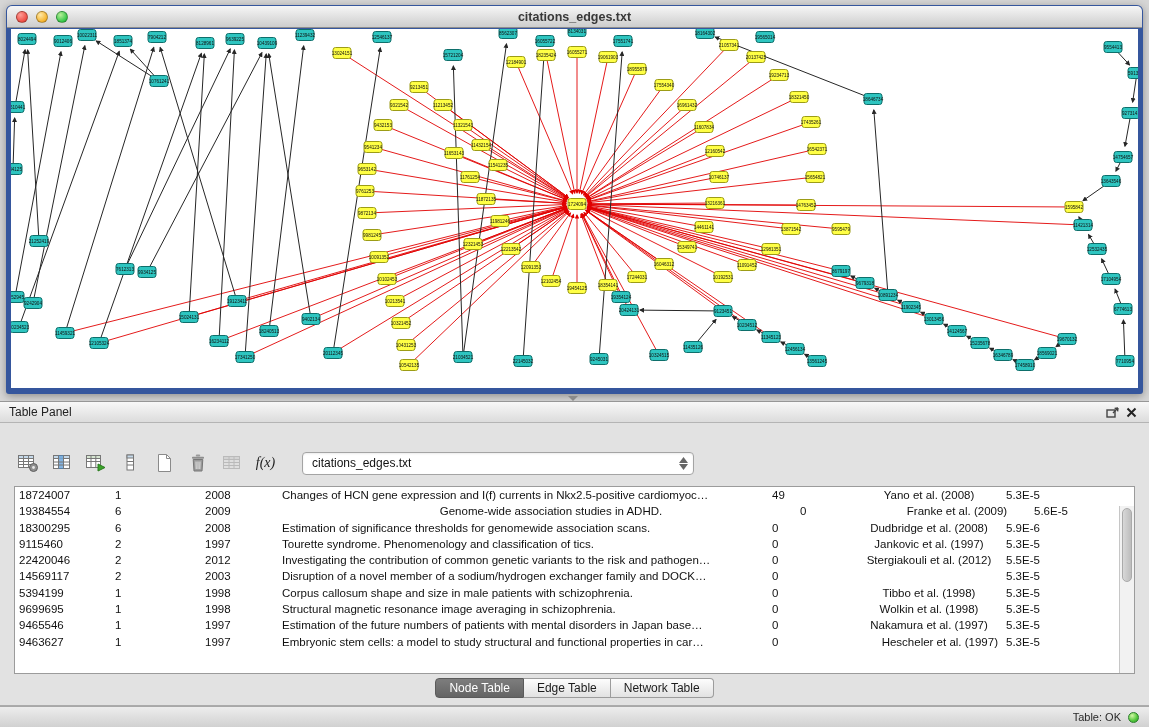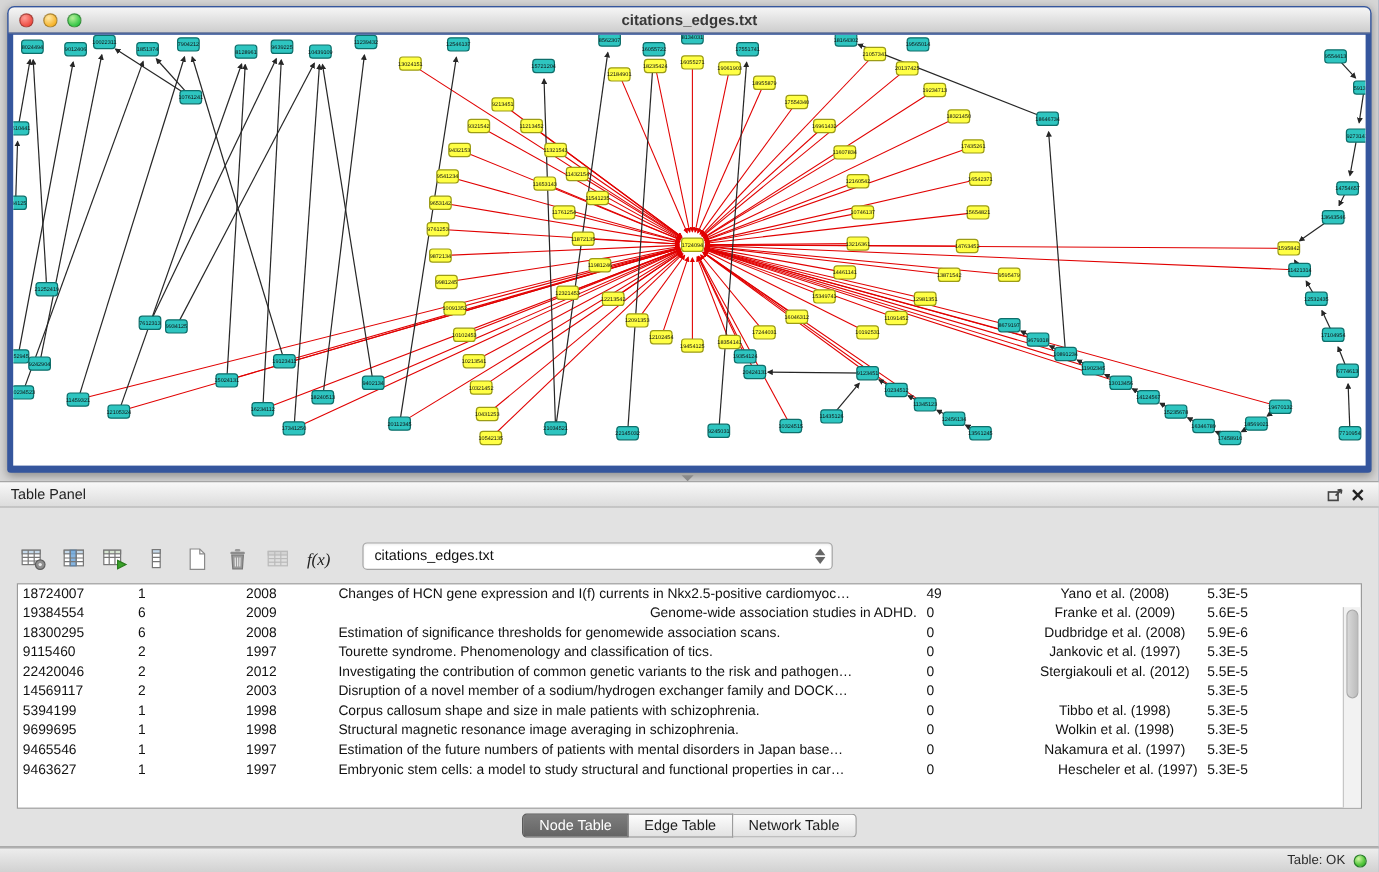--- a/index.html
+++ b/index.html
@@ -28,21 +28,21 @@
 
   
   .table-panel{position:absolute;left:0;top:401px;width:1149px;height:305px;background:#e2e2e2;
     border-top:1px solid #979797;border-bottom:1px solid #ababab}
   .panel-header{height:21px;background:linear-gradient(#f8f8f8,#dcdcdc);border-bottom:1px solid #b4b4b4;
     display:flex;align-items:center;padding:0 9px;font-size:12px;color:#222}
   .panel-header .spacer{flex:1}
   .ph-btn{width:18px;height:16px;display:flex;align-items:center;justify-content:center;cursor:pointer}
 
   .toolbar{position:absolute;left:14px;right:14px;top:46px;height:30px;display:flex;align-items:center;gap:7px}
-  .icon-btn{width:27px;height:26px;display:flex;align-items:flex-end;justify-content:center;border-radius:3px;cursor:pointer}
+  .icon-btn{width:27px;height:26px;display:flex;align-items:center;justify-content:center;border-radius:3px;cursor:pointer}
   .fx-label{font-family:"Liberation Serif",serif;font-style:italic;font-size:14px;color:#222}
   .dropdown{margin-left:16px;width:392px;height:23px;background:#fff;border:1px solid #a4a4a4;border-radius:4px;
     display:flex;align-items:center;padding-left:9px;font-size:12px;color:#111;position:relative;cursor:pointer;
     box-shadow:inset 0 1px 2px rgba(0,0,0,.08)}
   .dd-arrows{position:absolute;right:5px;top:0;bottom:0;display:flex;flex-direction:column;justify-content:center;gap:1px}
 
   .table-wrap{position:absolute;left:14px;right:14px;top:84px;height:188px;background:#fff;border:1px solid #9b9b9b}
   .thead{display:flex;height:19px;background:#cfe4f4;border-bottom:1px solid #9fb6c6}
   .th{border-right:1px solid #abc4d5;font-size:11.5px;color:#111;display:flex;align-items:center;justify-content:center;
     white-space:nowrap;overflow:hidden;flex:none}
@@ -852,21 +852,21 @@
           <div class="td" style="width: 77px; text-align: left;">2008</div>
           <div class="td" style="width: 490px; text-align: left;">Changes of HCN gene expression and I(f) currents in Nkx2.5-positive cardiomyoc…</div>
           <div class="td" style="width: 88px; text-align: left;">49</div>
           <div class="td" style="width: 146px; text-align: center;">Yano et al. (2008)</div>
           <div class="td" style="width: 95px; text-align: left;">5.3E-5</div>
         </div>
         <div class="tr">
           <div class="td" style="width: 96px; text-align: left;">19384554</div>
           <div class="td" style="width: 90px; text-align: left;">6</div>
           <div class="td" style="width: 77px; text-align: left;">2009</div>
-          <div class="td" style="width: 490px; text-align: right;">Genome-wide association studies in ADHD.</div>
+          <div class="td" style="width: 490px; text-align: center; margin-left: 28px;">Genome-wide association studies in ADHD.</div>
           <div class="td" style="width: 88px; text-align: left;">0</div>
           <div class="td" style="width: 146px; text-align: center;">Franke et al. (2009)</div>
           <div class="td" style="width: 95px; text-align: left;">5.6E-5</div>
         </div>
         <div class="tr">
           <div class="td" style="width: 96px; text-align: left;">18300295</div>
           <div class="td" style="width: 90px; text-align: left;">6</div>
           <div class="td" style="width: 77px; text-align: left;">2008</div>
           <div class="td" style="width: 490px; text-align: left;">Estimation of significance thresholds for genomewide association scans.</div>
           <div class="td" style="width: 88px; text-align: left;">0</div>

